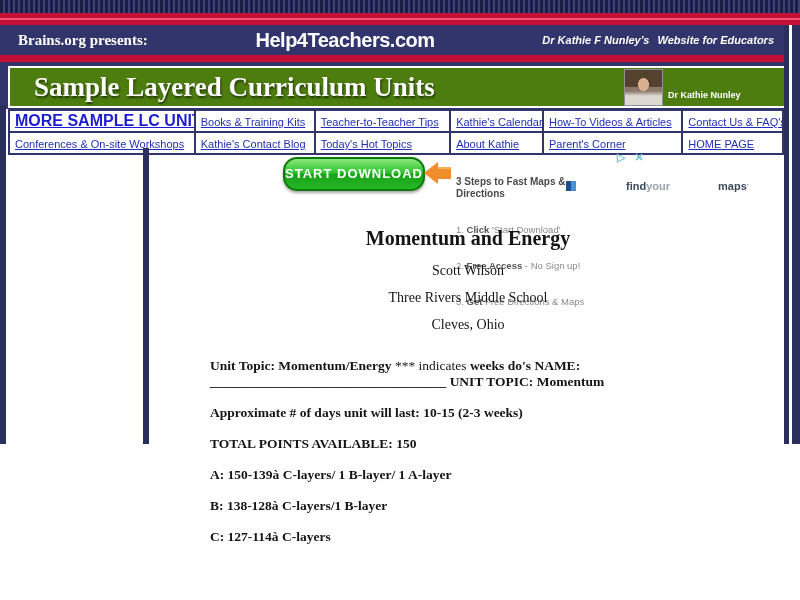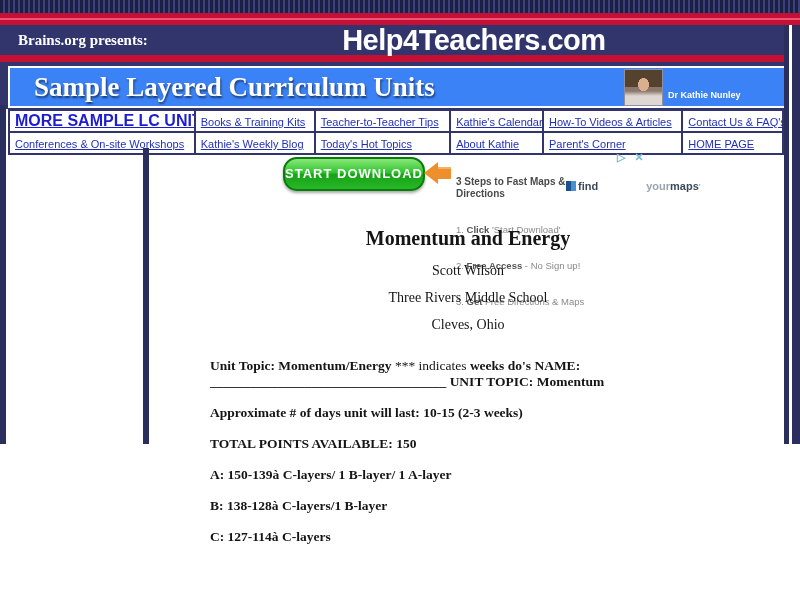--- a/index.html
+++ b/index.html
@@ -4,28 +4,28 @@
 <style>
   html,body{margin:0;padding:0;}
   body{width:800px;height:600px;overflow:hidden;background:#fff;font-family:"Liberation Sans",sans-serif;}
   .page{position:relative;width:800px;height:444px;background:#fff;}
 
   
   .pinstripes{height:13px;background:repeating-linear-gradient(90deg,#1c1f45 0 3px,#3d4178 3px 5px);}
   .stripe-red-1{height:12px;background:linear-gradient(180deg,#c60f35 0 40%,#ee5678 40% 58%,#c60f35 58% 100%);}
   .header-band{height:30px;background:#31356b;display:flex;align-items:center;color:#fff;}
   .presents{font-family:"Liberation Serif",serif;font-weight:bold;font-size:15px;margin-left:18px;white-space:nowrap;}
-  .site-title{flex:1;text-align:center;font-size:29px;font-weight:bold;letter-spacing:-.5px;}
+  .site-title{flex:1;text-align:center;font-size:20px;font-weight:bold;letter-spacing:-.5px;}
   .tagline{font-style:italic;font-weight:bold;font-size:11px;margin-right:26px;white-space:nowrap;}
   .tagline span{margin-left:8px;}
   .stripe-red-2{height:7px;background:#c60f35;}
 
   
   .banner-wrap{background:#31356b;padding:4px 8px 1px 8px;}
-  .banner{position:relative;border:2px solid #fff;background:#3b82f6;height:38px;display:flex;align-items:center;}
+  .banner{position:relative;border:2px solid #fff;background:#4d7c0f;height:38px;display:flex;align-items:center;}
   .banner-title{font-family:"Liberation Serif",serif;font-weight:bold;font-size:27px;color:#fff;margin-left:24px;text-shadow:1px 2px 2px rgba(0,0,0,.55);}
   .photo{position:absolute;left:614px;top:1px;width:37px;height:35px;border:1px solid #8f8f9f;
     background:
       radial-gradient(ellipse 9px 11px at 50% 42%,#d9af8e 0 60%,rgba(0,0,0,0) 61%),
       linear-gradient(180deg,#54422f 0 48%,#8b776b 48% 60%,#ddd8d2 74% 100%);}
   .photo-caption{position:absolute;left:658px;top:22px;color:#fff;font-weight:bold;font-size:9px;}
 
   
   .nav-table{margin:0 8px;width:776px;border-collapse:collapse;table-layout:fixed;background:#fff;}
   .nav-table td{border:2px solid #31356b;height:17px;padding:1px 5px;background:#fff;vertical-align:middle;overflow:hidden;white-space:nowrap;}
@@ -45,42 +45,43 @@
     box-shadow:0 2px 3px rgba(0,0,0,.35);cursor:pointer;}
   .ad-arrow{position:absolute;left:424px;top:162px;display:flex;align-items:center;}
   .arrow-head{width:0;height:0;border-top:11px solid transparent;border-bottom:11px solid transparent;border-right:14px solid #ef8e2d;}
   .arrow-tail{width:13px;height:12px;background:#ef8e2d;box-shadow:inset 0 2px 0 #f7b05e;}
   .ad-steps{position:absolute;left:456px;top:152px;width:160px;font-size:9.5px;color:#8a8a8a;line-height:12px;white-space:pre-wrap;}
   .ad-headline{font-size:10px;font-weight:bold;color:#4a4a4a;}
   .ad-steps b{color:#555;}
   .adchoices{position:absolute;left:617px;top:151px;font-size:11px;color:#79bdd3;font-weight:bold;letter-spacing:3px;}
   .brand{position:absolute;left:566px;top:180px;display:flex;align-items:center;font-size:11px;font-weight:bold;}
   .brand-icon{width:10px;height:10px;margin-right:2px;background:linear-gradient(90deg,#1e4f8f 0 45%,#4a8fd0 45% 100%);}
-  .brand .b1,.brand .b3{color:#3a4a5a;}
-  .brand .b2{color:#9aa4ae;padding-left:48px;}
+  .brand .b1,.brand .b3{color:#3a4a5a;margin-left:48px;}
+  .brand .b2{color:#9aa4ae;}
   .brand .tm{color:#9aa4ae;font-size:8px;vertical-align:top;}
 
   
   .doc{position:absolute;left:210px;top:227px;width:516px;font-family:"Liberation Serif",serif;color:#151515;}
   .doc-title{text-align:center;font-size:20px;font-weight:bold;margin:0 0 14px 0;line-height:23px;}
   .doc-center{text-align:center;font-size:14px;margin:0 0 13px 0;line-height:14px;}
   .doc-para{font-size:13.5px;font-weight:bold;line-height:16px;margin:15px 0 0 0;white-space:pre-wrap;}
   .doc-para.first{margin-top:26px;}
   .doc-para .reg{font-weight:normal;}
 </style>
 </head>
 <body>
 
 <div class="page">
 
   <div class="pinstripes"></div>
   <div class="stripe-red-1"></div>
   <div class="header-band">
     <span class="presents">Brains.org presents:</span>
     <span class="site-title">Help4Teachers.com</span>
+    <span class="tagline"><i>Dr Kathie F Nunley's</i><span>Website for Educators</span></span>
   </div>
   <div class="stripe-red-2"></div>
 
   <div class="banner-wrap">
     <div class="banner">
       <span class="banner-title">Sample Layered Curriculum Units</span>
       <div class="photo"></div>
       <span class="photo-caption">Dr Kathie Nunley</span>
     </div>
   </div>
@@ -98,21 +99,21 @@
         <tr>
       <td class="big"><a href="#">MORE SAMPLE LC UNITS</a></td>
       <td><a href="#">Books &amp; Training Kits</a></td>
       <td><a href="#">Teacher-to-Teacher Tips</a></td>
       <td><a href="#">Kathie's Calendar</a></td>
       <td><a href="#">How-To Videos &amp; Articles</a></td>
       <td><a href="#">Contact Us &amp; FAQ's</a></td>
     </tr>
     <tr>
       <td><a href="#">Conferences &amp; On-site Workshops</a></td>
-      <td><a href="#">Kathie's Weekly Blog</a></td>
+      <td><a href="#">Kathie's Contact Blog</a></td>
       <td><a href="#">Today's Hot Topics</a></td>
       <td><a href="#">About Kathie</a></td>
       <td><a href="#">Parent's Corner</a></td>
       <td><a href="#">HOME PAGE</a></td>
     </tr>
   </tbody>
     </table>
 
   <div class="ad-button">START DOWNLOAD</div>
   <div class="ad-arrow">

